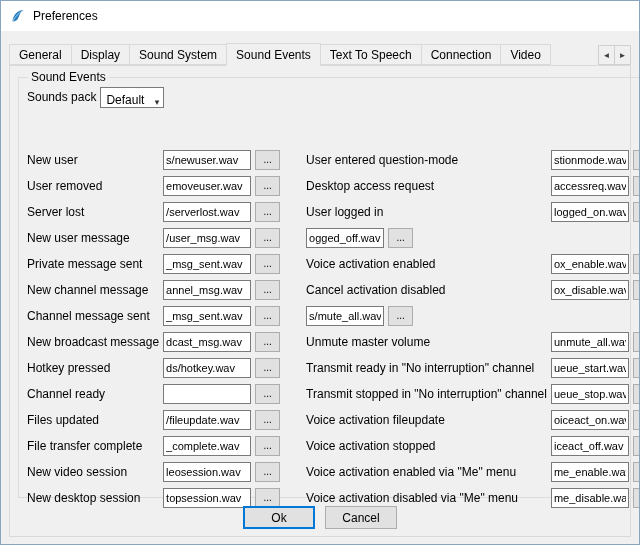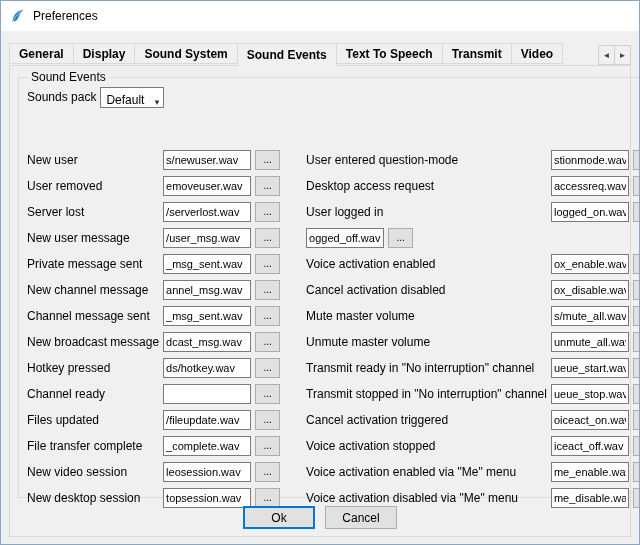--- a/index.html
+++ b/index.html
@@ -15,21 +15,21 @@
     position:relative; overflow:hidden;
   }
 
   
   .titlebar { height:30px; background:#ffffff; display:flex; align-items:center; gap:7px; padding:0 9px; }
   .titlebar .title { font-size:12px; }
   .app-icon { width:16px; height:16px; display:inline-flex; }
 
   
   .tabstrip { position:relative; margin:12px 8px 0; height:23px; z-index:2; }
-  .tabs { display:flex; align-items:flex-start; height:23px; overflow:hidden; margin-right:45px;font-weight:bold; }
+  .tabs { display:flex; align-items:center; height:23px; overflow:hidden; margin-right:45px; }
   .tab {
     flex:0 0 auto; height:21px; padding:3px 9px 0;
     background:#f0f0f0; border:1px solid #d9d9d9;
     white-space:nowrap; cursor:default;
   }
   .tab + .tab { margin-left:-1px; }
   .tab.active { height:23px; padding-top:4px; border-bottom-color:#f0f0f0; position:relative; z-index:3; }
   .tab-scroll { position:absolute; right:0; bottom:1px; display:flex; }
   .tab-scroll button {
     width:17px; height:20px; padding:0;
@@ -102,21 +102,21 @@
     <span class="title">Preferences</span>
   </div>
 
   <div class="tabstrip">
     <div class="tabs" id="tabs">
         <div class="tab">General</div>
         <div class="tab">Display</div>
         <div class="tab">Sound System</div>
         <div class="tab active">Sound Events</div>
         <div class="tab">Text To Speech</div>
-        <div class="tab">Transmit</div>
+        <div class="tab">Connection</div>
         <div class="tab">Video</div>
       </div>
     <div class="tab-scroll">
       <button><span>◄</span></button>
       <button><span>►</span></button>
     </div>
   </div>
 
   <div class="panel">
 
@@ -228,41 +228,40 @@
               <span class="event-label">Voice activation enabled</span>
               <input type="text" class="event-input" value="ox_enable.wav" style="">
               <button class="browse-btn">...</button>
             </div>
             <div class="event-row">
               <span class="event-label">Cancel activation disabled</span>
               <input type="text" class="event-input" value="ox_disable.wav" style="">
               <button class="browse-btn">...</button>
             </div>
             <div class="event-row">
-              <span class="event-label">Mute master volume</span>
               <input type="text" class="event-input" value="s/mute_all.wav" style="">
               <button class="browse-btn">...</button>
             </div>
             <div class="event-row">
               <span class="event-label">Unmute master volume</span>
               <input type="text" class="event-input" value="unmute_all.wav" style="">
               <button class="browse-btn">...</button>
             </div>
             <div class="event-row">
               <span class="event-label">Transmit ready in "No interruption" channel</span>
               <input type="text" class="event-input" value="ueue_start.wav" style="">
               <button class="browse-btn">...</button>
             </div>
             <div class="event-row">
               <span class="event-label">Transmit stopped in "No interruption" channel</span>
               <input type="text" class="event-input" value="ueue_stop.wav" style="">
               <button class="browse-btn">...</button>
             </div>
             <div class="event-row">
-              <span class="event-label">Cancel activation triggered</span>
+              <span class="event-label">Voice activation fileupdate</span>
               <input type="text" class="event-input" value="oiceact_on.wav" style="">
               <button class="browse-btn">...</button>
             </div>
             <div class="event-row">
               <span class="event-label">Voice activation stopped</span>
               <input type="text" class="event-input" value="iceact_off.wav" style="">
               <button class="browse-btn">...</button>
             </div>
             <div class="event-row">
               <span class="event-label">Voice activation enabled via "Me" menu</span>

